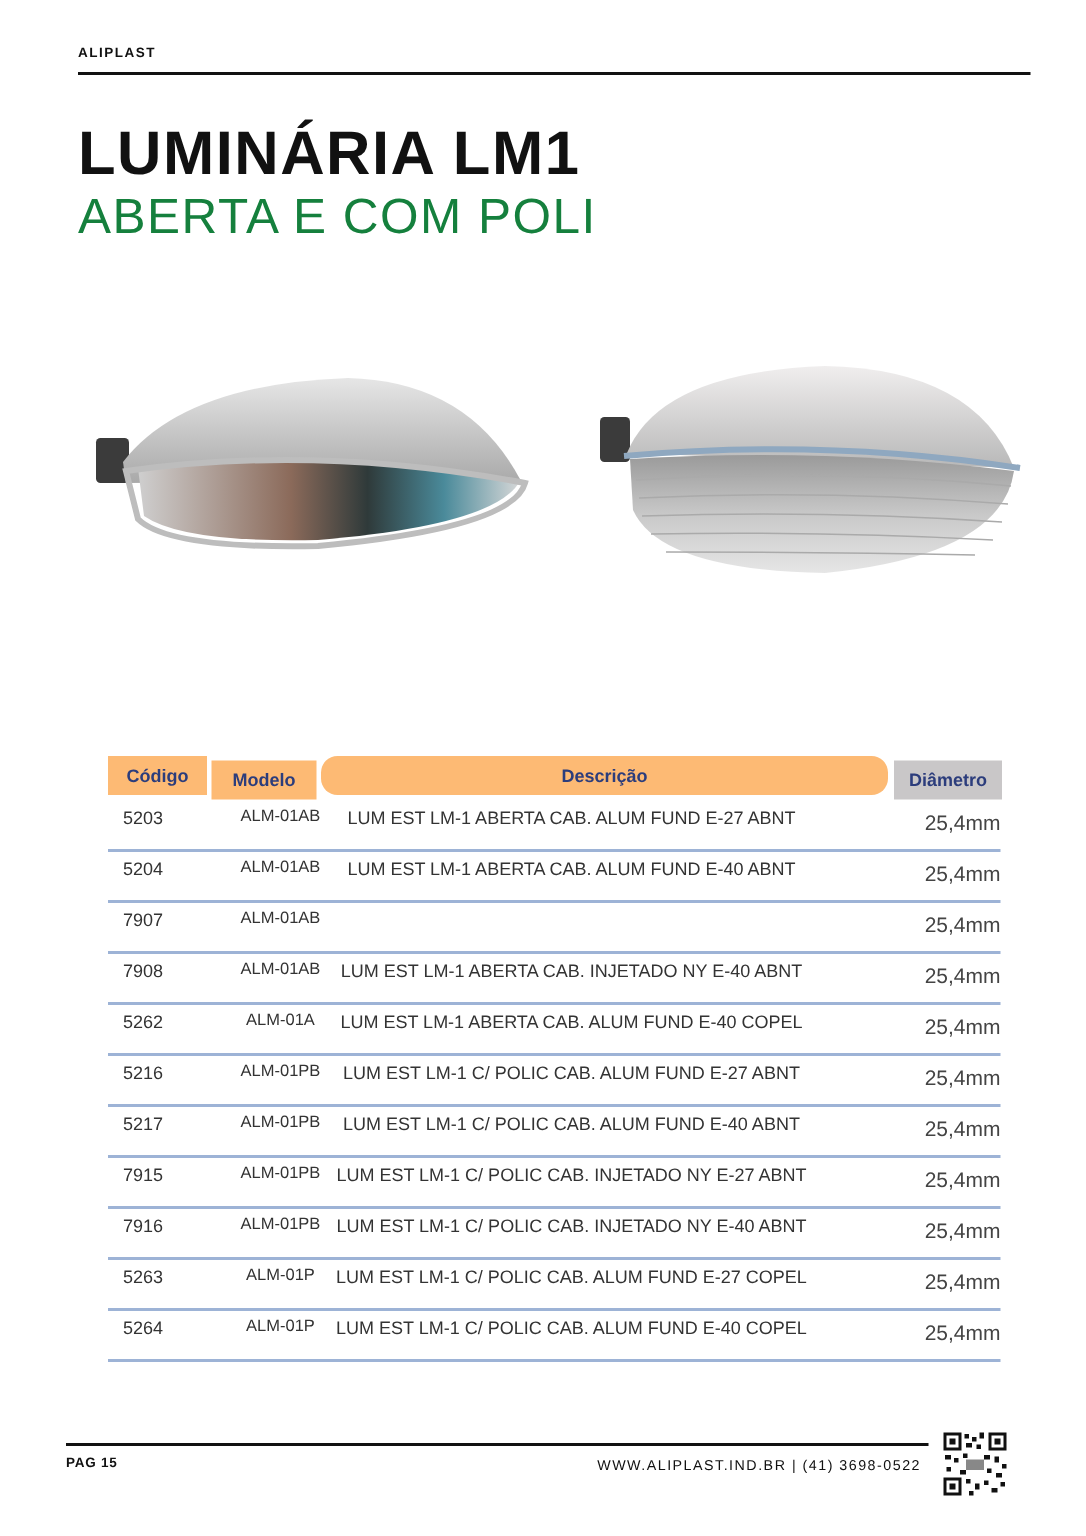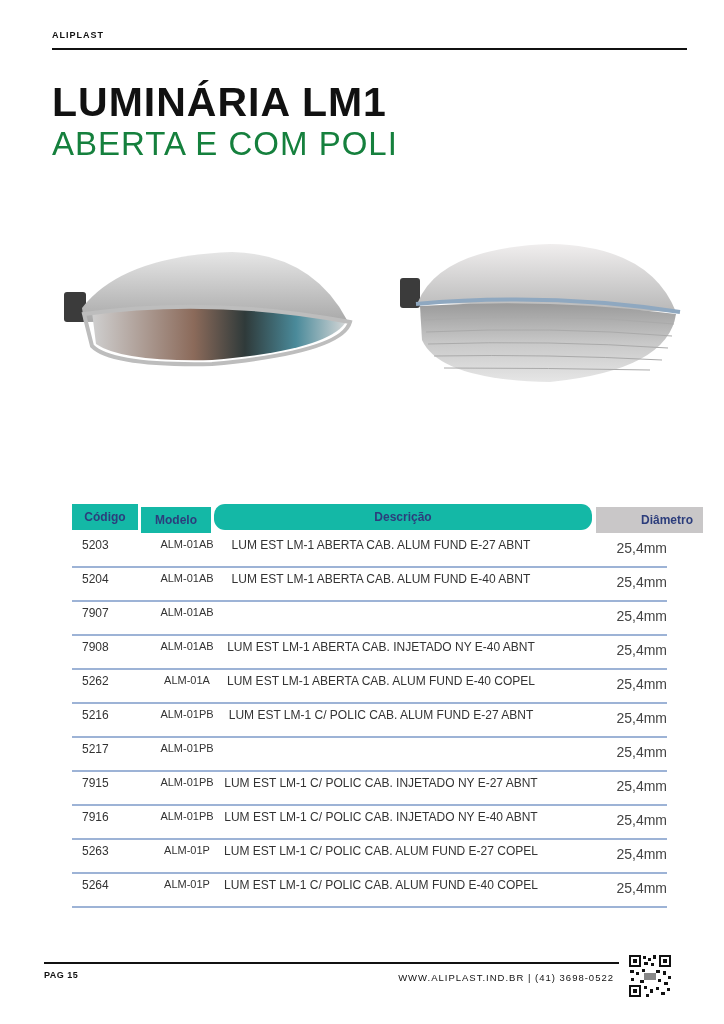--- a/index.html
+++ b/index.html
@@ -7,25 +7,25 @@
   .brand { position:absolute; left:52px; top:30px; font-size:9px; letter-spacing:1px; font-weight:bold; color:#111; }
   .top-rule { position:absolute; left:52px; top:48px; width:635px; height:2px; background:#111; }
   .title { position:absolute; left:52px; top:80px; font-size:41px; font-weight:bold; letter-spacing:1px; color:#111; line-height:44px; }
   .subtitle { position:absolute; left:52px; top:126px; font-size:33px; letter-spacing:1px; color:#15803d; line-height:36px; }
 
   .photo { position:absolute; }
   .lamp1 { left:62px; top:248px; width:292px; height:120px; }
   .lamp2 { left:400px; top:240px; width:282px; height:145px; }
 
   .table { position:absolute; left:72px; top:504px; width:595px; }
-  .hdr { position:absolute; top:0; height:26px; background:#14b8a6; color:#2c3d7c; font-weight:bold; font-size:12px; display:flex; align-items:center; justify-content:center; }
+  .hdr { position:absolute; top:0; height:26px; background:#fdba74; color:#2c3d7c; font-weight:bold; font-size:12px; display:flex; align-items:center; justify-content:center; }
   .h-codigo { left:0; width:66px; }
   .h-modelo { left:69px; width:70px; top:3px; }
   .h-desc { left:142px; width:450px; }
-  .h-diam2 { position:absolute; left:524px; top:3px; width:72px; height:26px; background:#c9c7c8; color:#2c3d7c; font-weight:bold; font-size:12px; display:flex; align-items:center; justify-content:center;padding-left:35px; }
+  .h-diam2 { position:absolute; left:524px; top:3px; width:72px; height:26px; background:#c9c7c8; color:#2c3d7c; font-weight:bold; font-size:12px; display:flex; align-items:center; justify-content:center; }
   .rows { position:absolute; left:0; top:30px; width:595px; }
   .row { position:relative; height:34px; border-bottom:2px solid #9db3d6; box-sizing:border-box; }
   .row span { position:absolute; top:4px; font-size:12px; color:#333; white-space:nowrap; }
   .c-code { left:10px; }
   .c-model { left:75px; width:60px; text-align:center; font-size:11px !important;margin-left:10px; }
   .c-desc { left:124px; width:370px; text-align:center; }
   .c-diam { right:0; font-size:14px !important; color:#444 !important; top:6px !important; }
 
   .bottom-rule { position:absolute; left:44px; top:962px; width:575px; height:2px; background:#111; }
   .page-num { position:absolute; left:44px; top:970px; font-size:9px; font-weight:bold; letter-spacing:0.5px; color:#111; }
@@ -127,20 +127,21 @@
     </div>
     <div class="row">
       <span class="c-code">5216</span>
       <span class="c-model">ALM-01PB</span>
       <span class="c-desc">LUM EST LM-1 C/ POLIC CAB. ALUM FUND E-27 ABNT</span>
       <span class="c-diam">25,4mm</span>
     </div>
     <div class="row">
       <span class="c-code">5217</span>
       <span class="c-model">ALM-01PB</span>
+      <span class="c-desc">LUM EST LM-1 C/ POLIC CAB. ALUM FUND E-40 ABNT</span>
       <span class="c-diam">25,4mm</span>
     </div>
     <div class="row">
       <span class="c-code">7915</span>
       <span class="c-model">ALM-01PB</span>
       <span class="c-desc">LUM EST LM-1 C/ POLIC CAB. INJETADO NY E-27 ABNT</span>
       <span class="c-diam">25,4mm</span>
     </div>
     <div class="row">
       <span class="c-code">7916</span>

